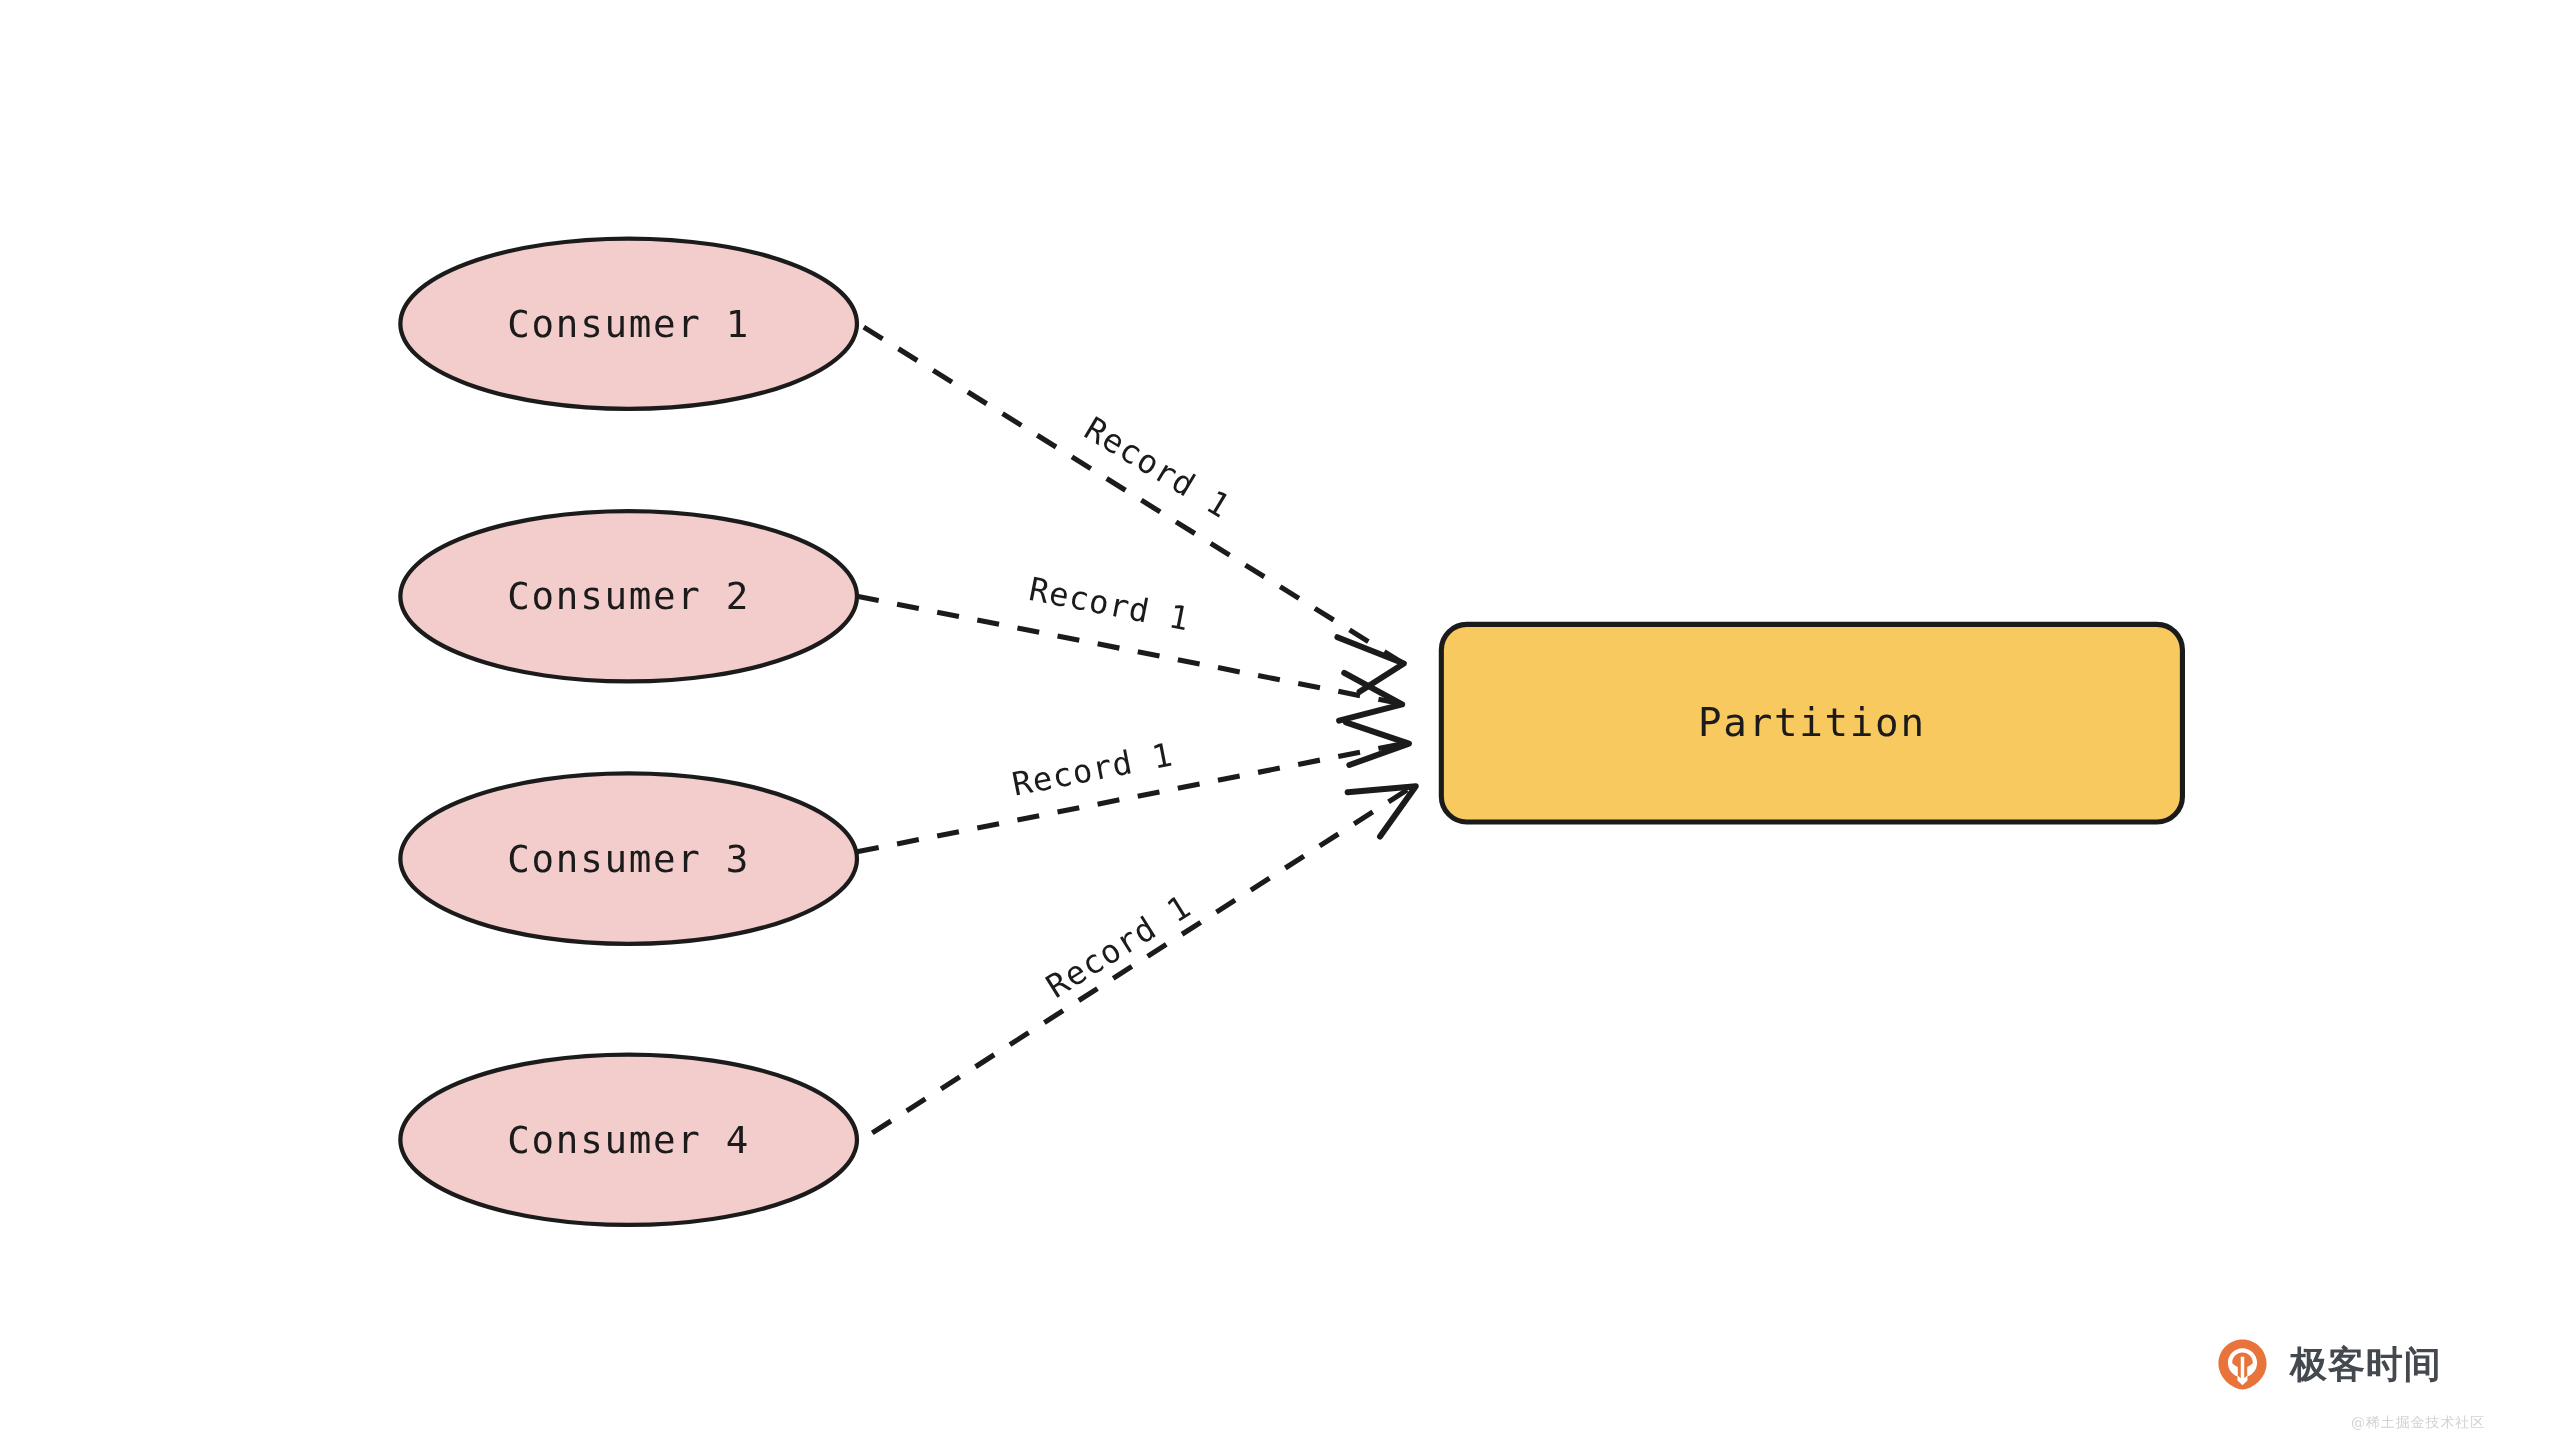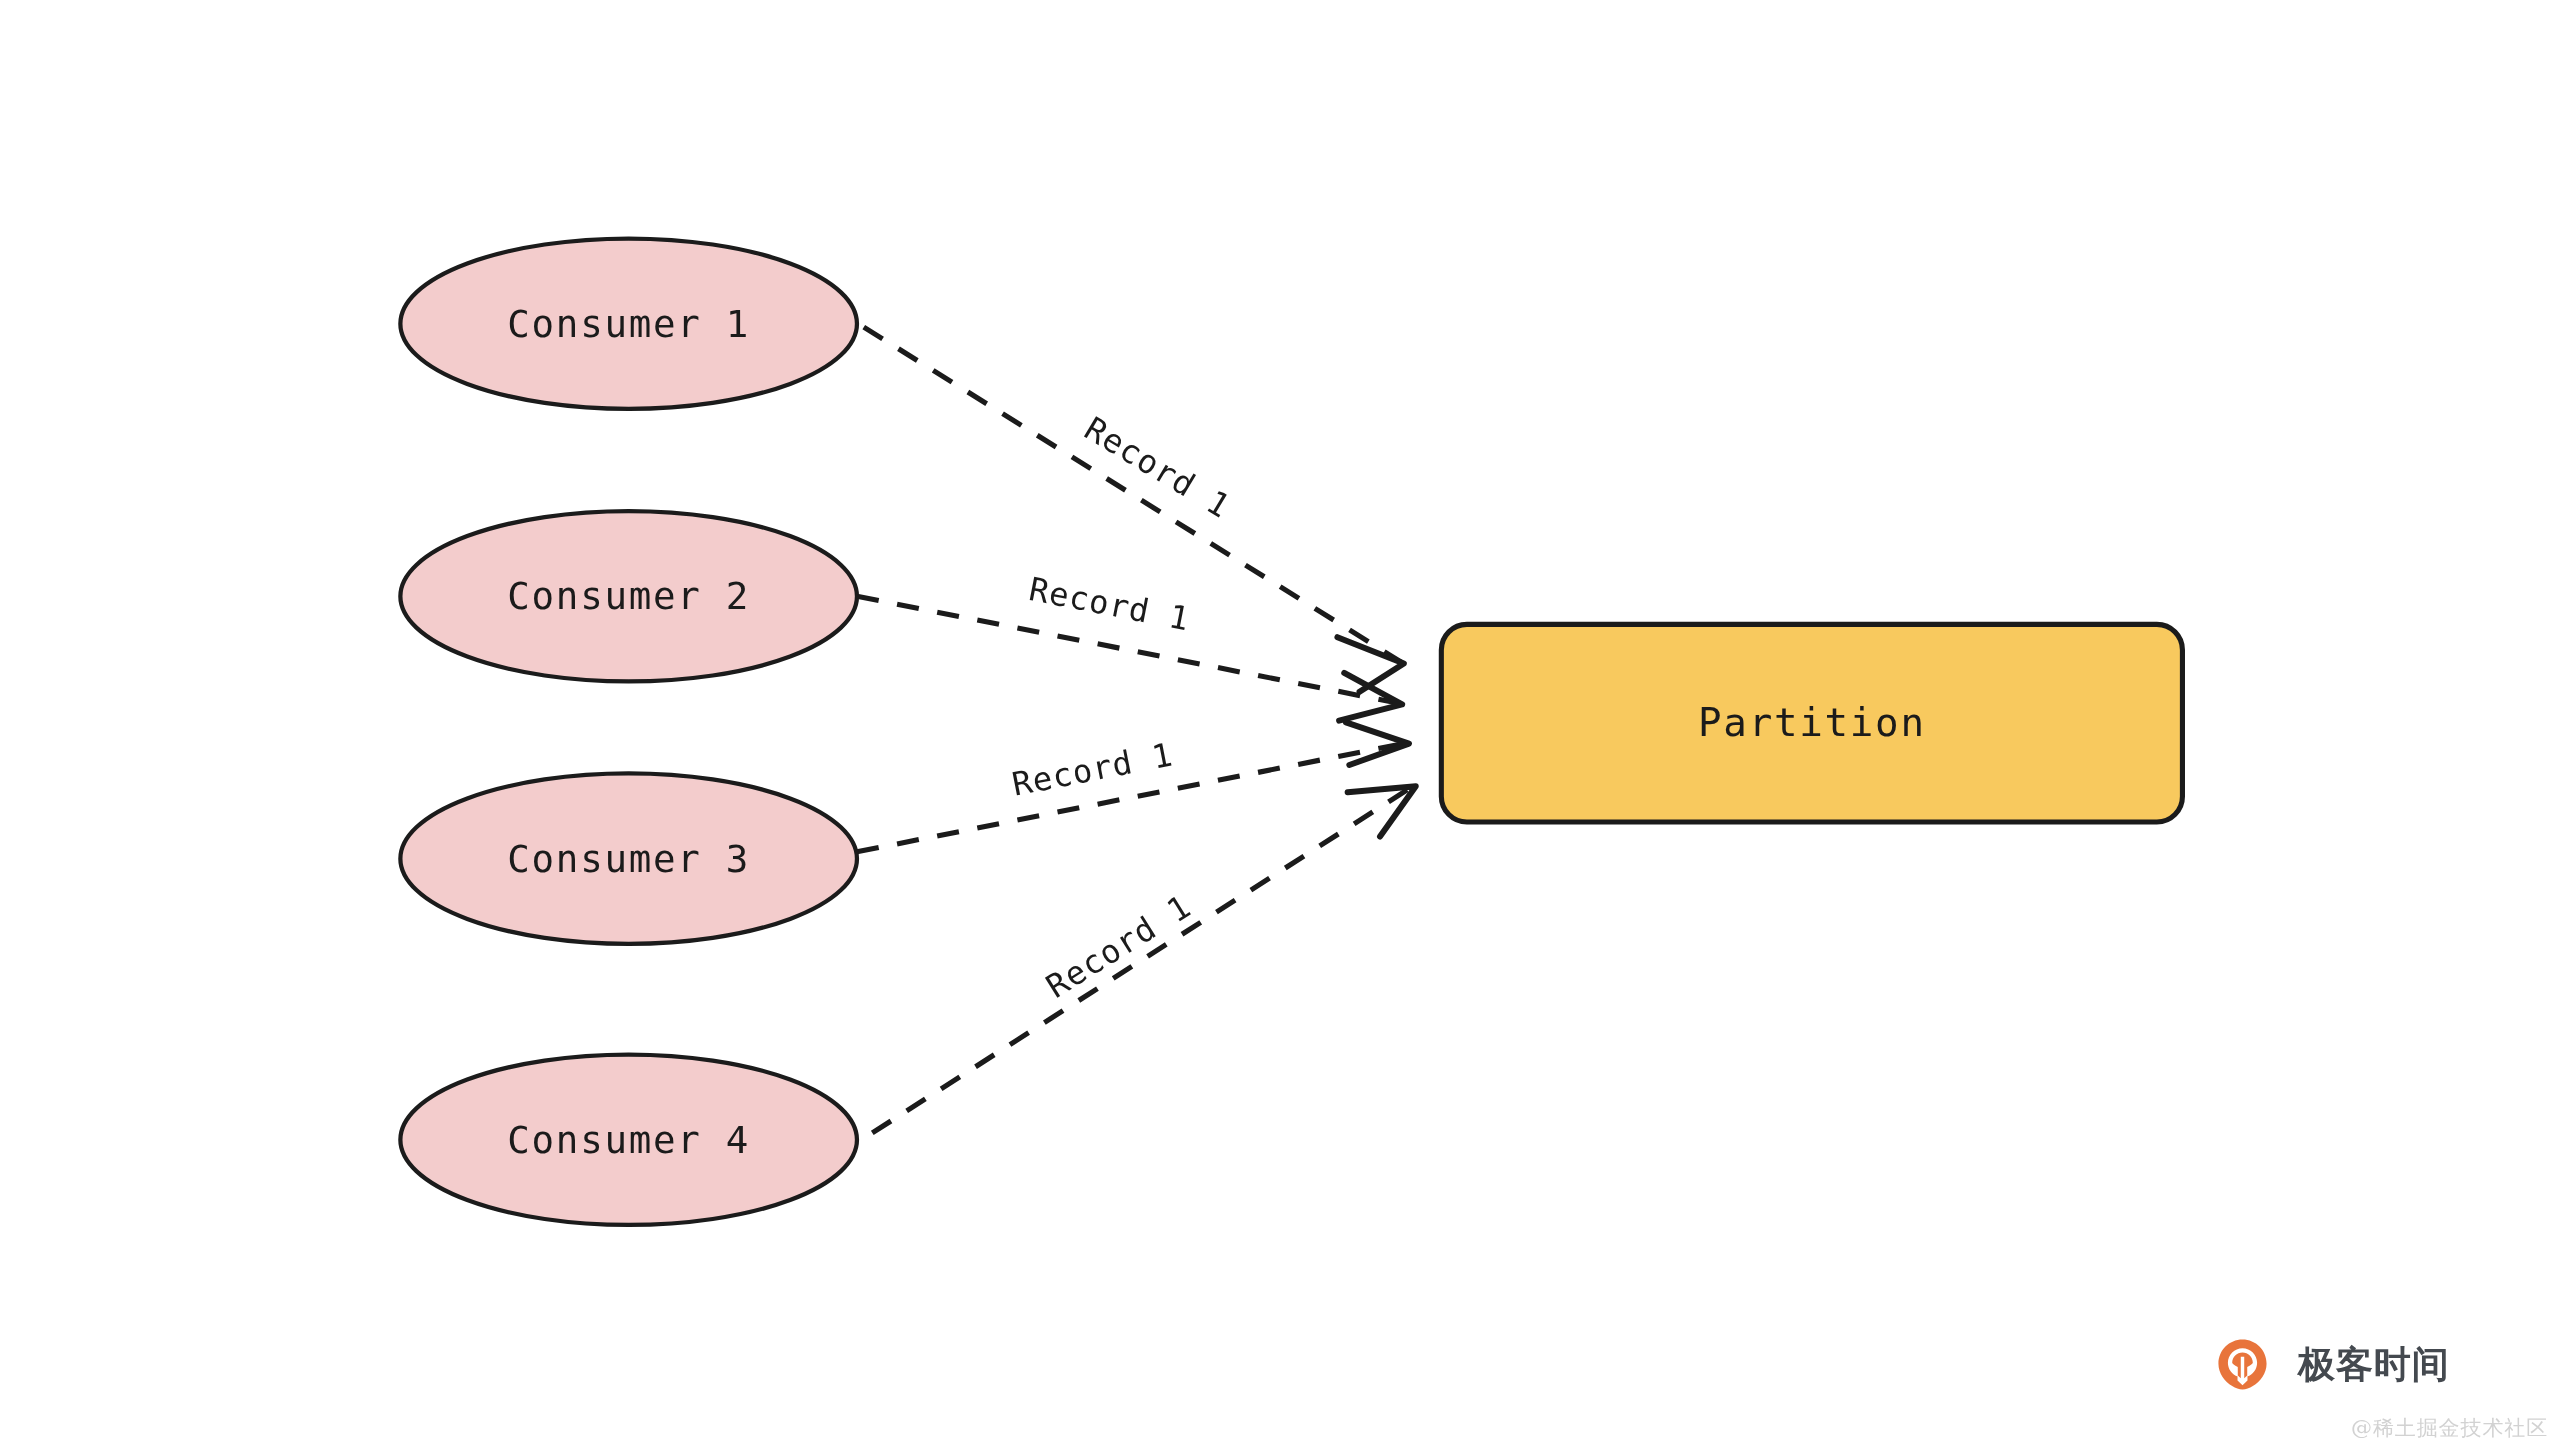--- a/index.html
+++ b/index.html
@@ -69,42 +69,42 @@
     text-anchor: middle;
     letter-spacing: 1px;
   }
   
   #brand {
     position: absolute;
     left: 2215px;
     top: 1337px;
     display: flex;
     align-items: center;
-    gap: 28px;
+    gap: 20px;
   }
   #brand-mark {
     position: relative;
     width: 55px;
     height: 55px;
   }
   #brand-mark svg { display: block; }
   #brand-text {
     font-family: "DejaVu Sans", sans-serif;
     font-size: 37px;
     font-weight: 700;
     color: #44494f;
     letter-spacing: 0.9px;
     white-space: nowrap;
   }
   #community-watermark {
     position: absolute;
     left: 2351px;
     top: 1414px;
     font-family: "DejaVu Serif", serif;
-    font-size: 21px;
+    font-size: 14px;
     color: #d2d2d2;
     white-space: nowrap;
     letter-spacing: 0.9px;
   }
 </style>
 </head>
 <body>
 
 <div id="canvas">
 

